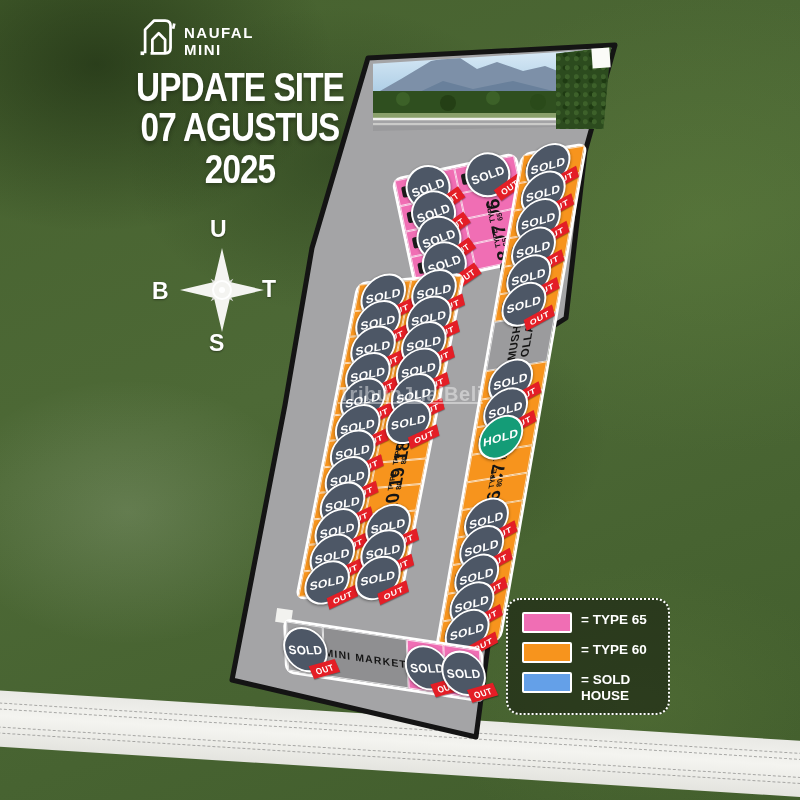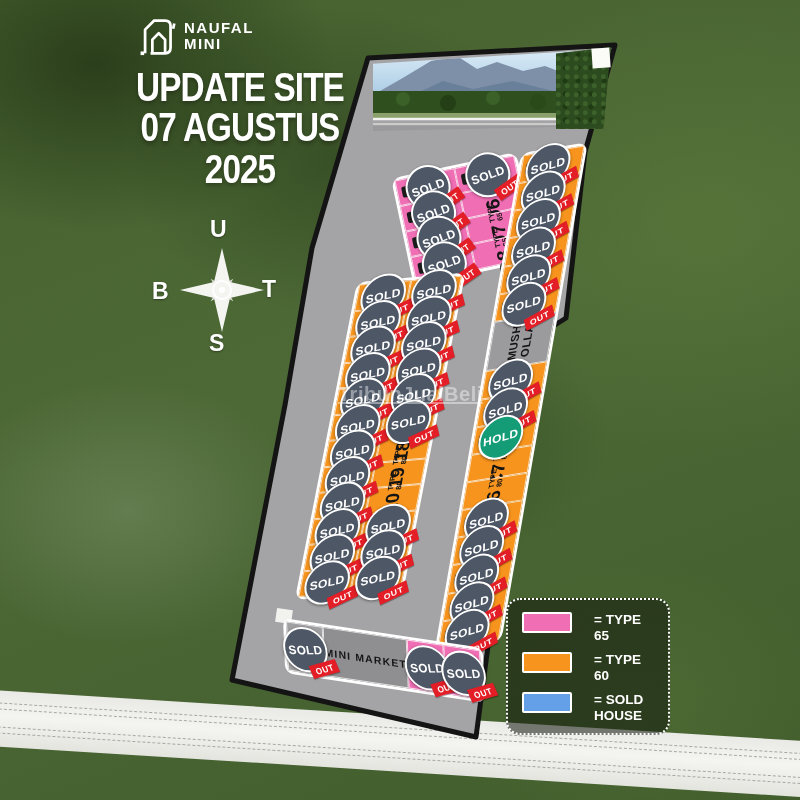--- a/index.html
+++ b/index.html
@@ -82,26 +82,26 @@
   .ms-cell{position:relative;border:1px solid rgba(255,255,255,.75);}
   .ms-1{width:38px;background:#a0a0a2;}
   .ms-market{flex:1;background:#8f8f91;display:flex;align-items:center;justify-content:center;}
   .ms-p{width:29px;background:var(--type65,#f06eb4);}
   .ms-market-label{font-size:10.5px;font-weight:bold;letter-spacing:1.2px;color:#151515;white-space:nowrap;}
 
   
   .legend{left:506px;top:598px;width:164px;box-sizing:border-box;z-index:5;
     background:rgba(18,24,12,.55);border:2px dotted #fff;border-radius:14px;
     padding:12px 12px 10px 14px;display:flex;flex-direction:column;gap:9px;}
-  .lrow{display:flex;align-items:flex-start;gap:22px;}
+  .lrow{display:flex;align-items:flex-start;gap:9px;}
   .lswatch{width:46px;height:17px;border:2px solid #fff;border-radius:2px;flex:0 0 auto;}
   .llabel{color:#fff;font-weight:bold;font-size:13.5px;line-height:1.15;}
 
   
-  .logo{left:136px;top:14px;display:flex;gap:8px;align-items:center;z-index:5;}
+  .logo{left:136px;top:14px;display:flex;gap:8px;align-items:flex-end;z-index:5;}
   .logo-text{font-weight:bold;color:#fff;font-size:15px;line-height:1.1;letter-spacing:1.5px;}
   .title{left:90px;top:74px;width:300px;text-align:center;font-weight:bold;font-size:37px;
     line-height:.98;color:#fff;transform:scale(.9,1.12);letter-spacing:-1px;z-index:5;
     text-shadow:0 2px 4px rgba(0,0,0,.3);}
   .compass{left:150px;top:220px;width:145px;height:145px;z-index:5;}
   .cletter{position:absolute;color:#fff;font-weight:bold;font-size:23px;text-shadow:0 1px 2px rgba(0,0,0,.4);}
   .c-n{left:60px;top:-4px;}.c-e{left:112px;top:56px;}.c-s{left:59px;top:110px;}.c-w{left:2px;top:58px;}
 
   
   .watermark{left:338px;top:383px;z-index:6;font-size:20px;font-weight:bold;

